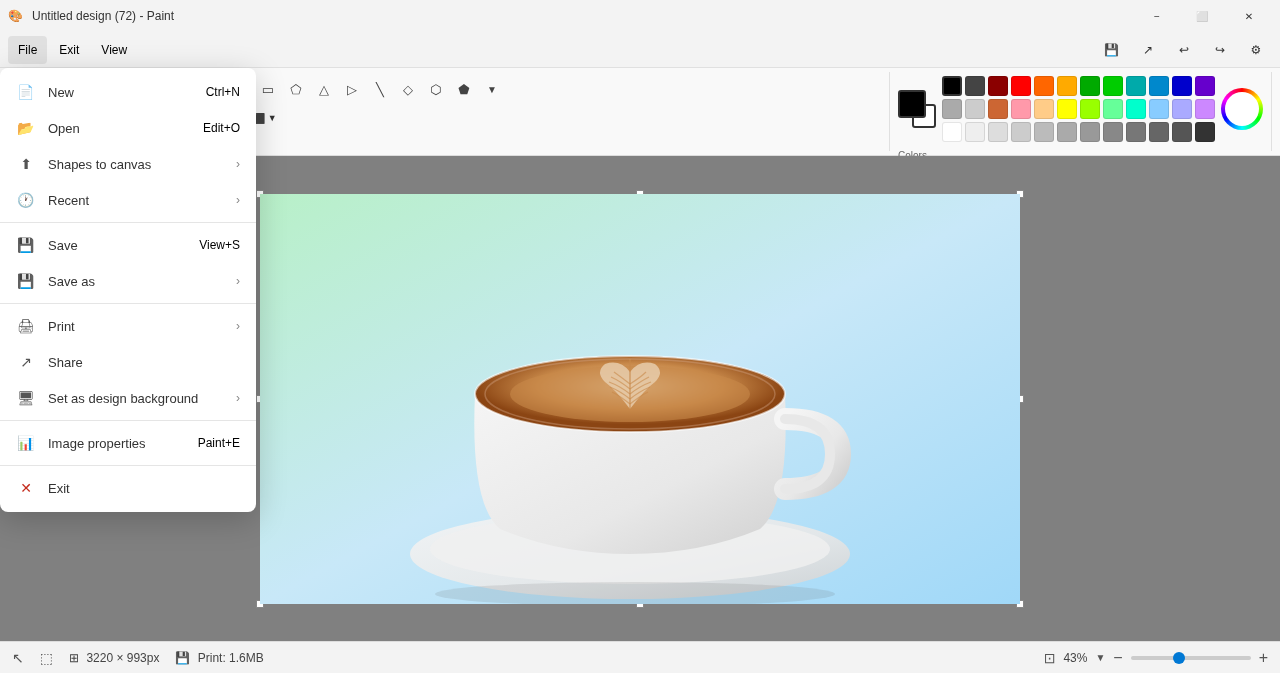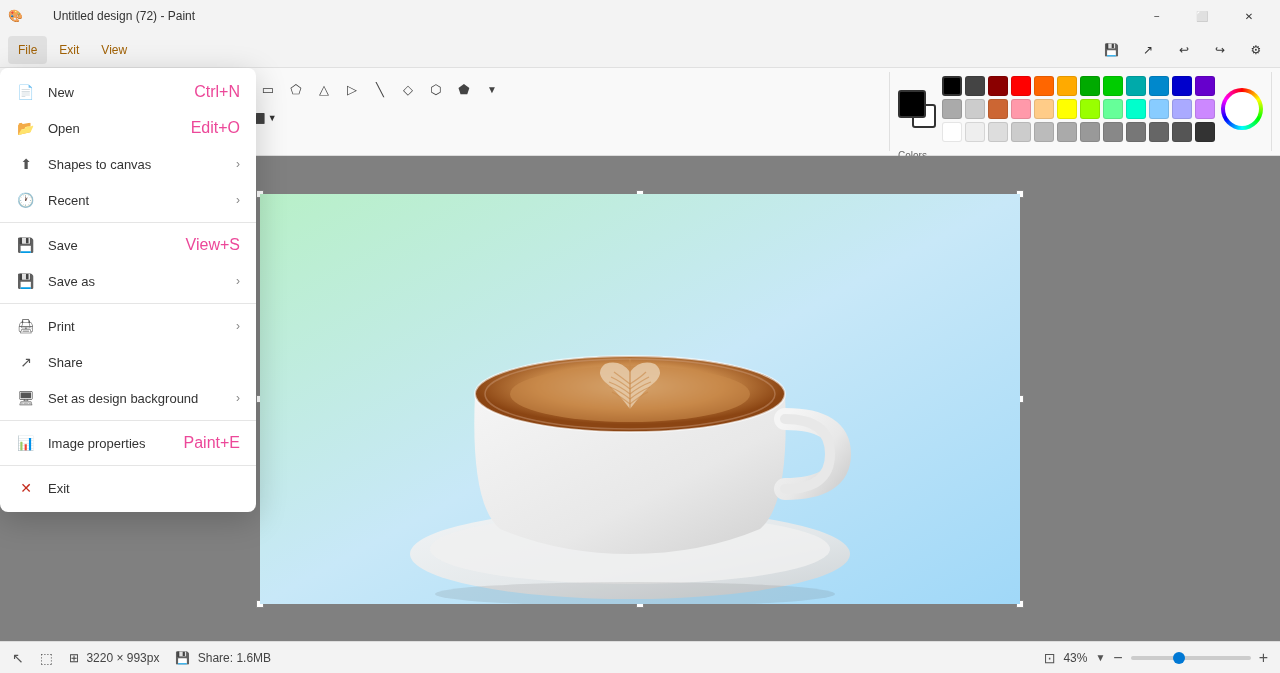--- a/index.html
+++ b/index.html
@@ -8,21 +8,21 @@
     
     .titlebar {
       height: 32px;
       background: #f3f3f3;
       display: flex;
       align-items: center;
       padding: 0 8px;
       gap: 8px;
     }
     .titlebar-icon { width: 16px; height: 16px; display: flex; align-items: center; justify-content: center; }
-    .titlebar-title { font-size: 12px; color: #333; flex: 1; margin-left: 21px; }
+    .titlebar-title { font-size: 12px; color: #333; flex: 1; }
     .titlebar-controls { display: flex; gap: 0; }
     .titlebar-btn {
       width: 46px; height: 32px;
       display: flex; align-items: center; justify-content: center;
       cursor: pointer; font-size: 10px; color: #333;
     }
 
     
     .menubar {
       height: 36px;
@@ -31,21 +31,21 @@
       align-items: center;
       padding: 0 8px;
       gap: 2px;
       border-bottom: 1px solid #e0e0e0;
     }
     .menu-item {
       padding: 4px 10px;
       border-radius: 4px;
       cursor: pointer;
       font-size: 12px;
-      color: #a16207;
+      color: #000000;
       height: 28px;
       display: flex; align-items: center;
     }
     .menu-item.active { background: #e0e0e0; }
     .menubar-actions { margin-left: auto; display: flex; gap: 4px; align-items: center; }
     .menubar-action-btn {
       width: 32px; height: 28px;
       border-radius: 4px;
       display: flex; align-items: center; justify-content: center;
       cursor: pointer; color: #333;
@@ -233,21 +233,21 @@
       align-items: center;
       padding: 8px 16px;
       gap: 12px;
       cursor: pointer;
       font-size: 13px;
       color: #333;
       min-height: 36px;
     }
     .dropdown-item-icon { width: 20px; height: 20px; display: flex; align-items: center; justify-content: center; color: #555; font-size: 14px; flex-shrink: 0; }
     .dropdown-item-label { flex: 1; }
-    .dropdown-item-shortcut { color: #ec4899; font-size: 16px; }
+    .dropdown-item-shortcut { color: #000000; font-size: 12px; }
     .dropdown-item-arrow { color: #888; font-size: 12px; }
     .dropdown-divider { height: 1px; background: #e5e5e5; margin: 4px 0; }
     .dropdown-item.danger .dropdown-item-icon { color: #c42b1c; }
   </style>
 </head>
 <body>
 
 <div class="titlebar">
   <span class="titlebar-icon">🎨</span>
   <span class="titlebar-title">Untitled design (72) - Paint</span>
@@ -462,21 +462,21 @@
 <div class="statusbar">
   <div class="statusbar-left">
     <div class="status-icon">↖</div>
     <div class="status-icon">⬚</div>
     <div>
       <span style="font-size:12px;">⊞</span>
       <span style="margin-left:4px;">3220 × 993px</span>
     </div>
     <div>
       <span style="font-size:12px;">💾</span>
-      <span style="margin-left:4px;">Share: 1.6MB</span>
+      <span style="margin-left:4px;">Print: 1.6MB</span>
     </div>
   </div>
   <div class="statusbar-right">
     <div class="status-icon">⊡</div>
     <span>43%</span>
     <div class="status-icon" style="font-size:10px;">▼</div>
     <div class="status-icon" style="font-size:16px;">−</div>
     <div class="zoom-slider">
       <div class="zoom-slider-thumb"></div>
     </div>

